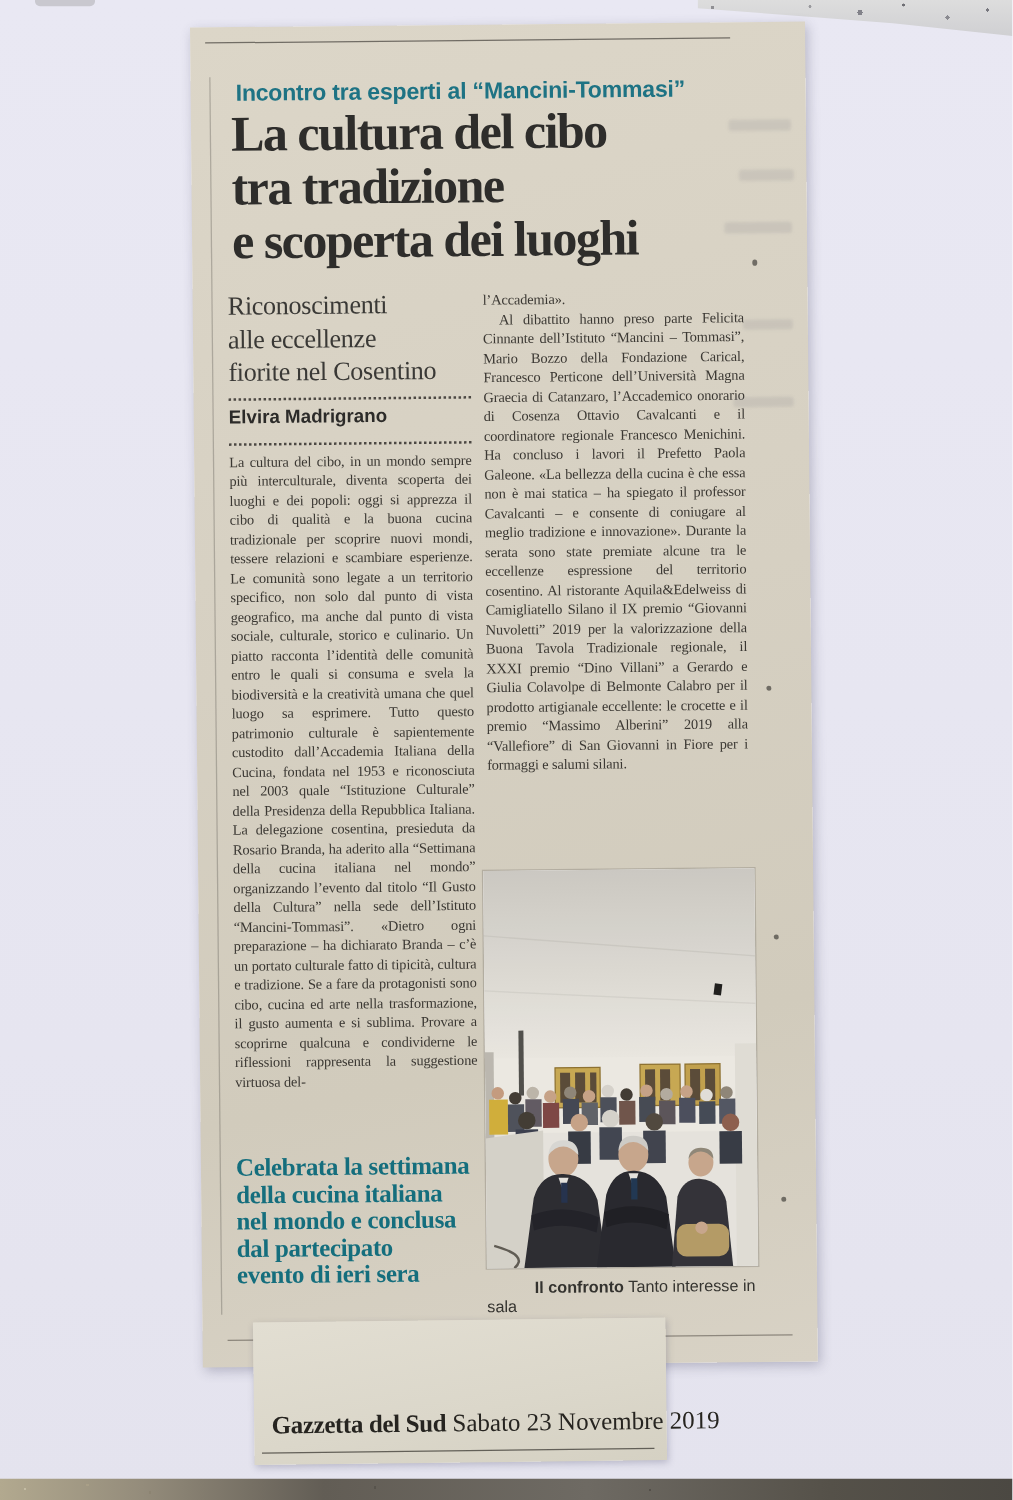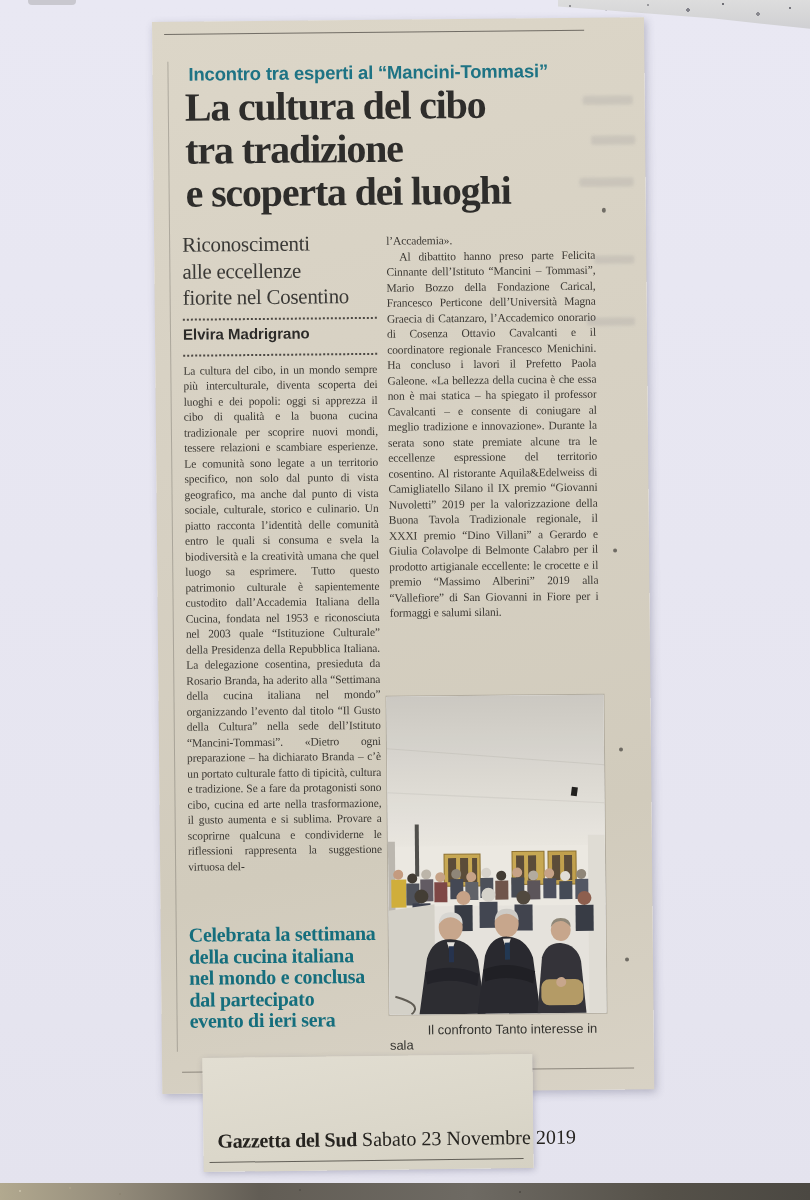--- a/index.html
+++ b/index.html
@@ -58,21 +58,21 @@
 
   .col-right{left:232px;top:214px;width:209px;}
   .body-right-box{height:458px;overflow:hidden;}
   .p-indent{text-indent:13px;margin:0;}
   .p-plain{margin:0;}
 
   .photo{left:228px;top:677px;width:217px;height:318px;background:#ddd;
     box-shadow:0 0 0 1px rgba(120,115,105,0.35);}
   .caption{left:228px;top:1003px;width:230px;
     font-family:"Liberation Sans",sans-serif;font-size:13px;color:#34332f;}
-  .caption b{font-weight:normal;padding-left:38px;}
+  .caption b{font-weight:bold;padding-left:38px;}
 
   .smudge{background:rgba(90,92,104,0.12);filter:blur(1.4px);border-radius:2px;}
   .speck{background:#2c2a26;border-radius:50%;opacity:.6;}
 
   
   .strip{left:203px;top:1056px;width:330px;height:114px;
     transform:rotate(-0.7deg);
     background:linear-gradient(170deg,#e2ded2 0%,#dbd7ca 60%,#d5d1c3 100%);
     box-shadow:1px 2px 6px rgba(70,70,100,0.28);}
   .strip-text{position:absolute;left:14px;top:72px;width:310px;font-size:20px;color:#262420;white-space:nowrap;}

